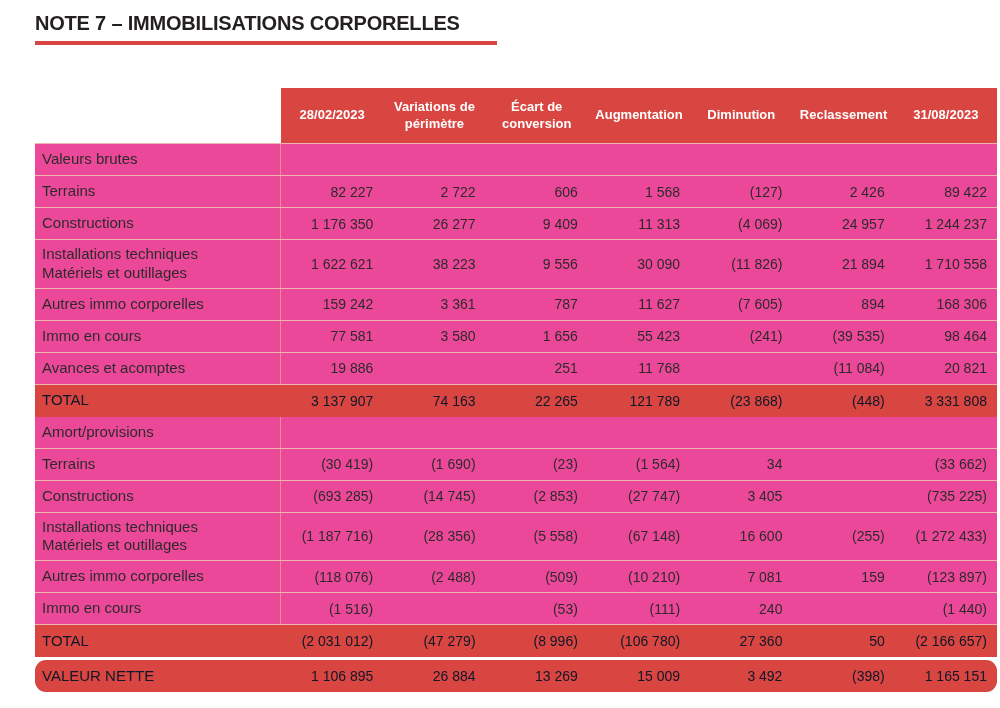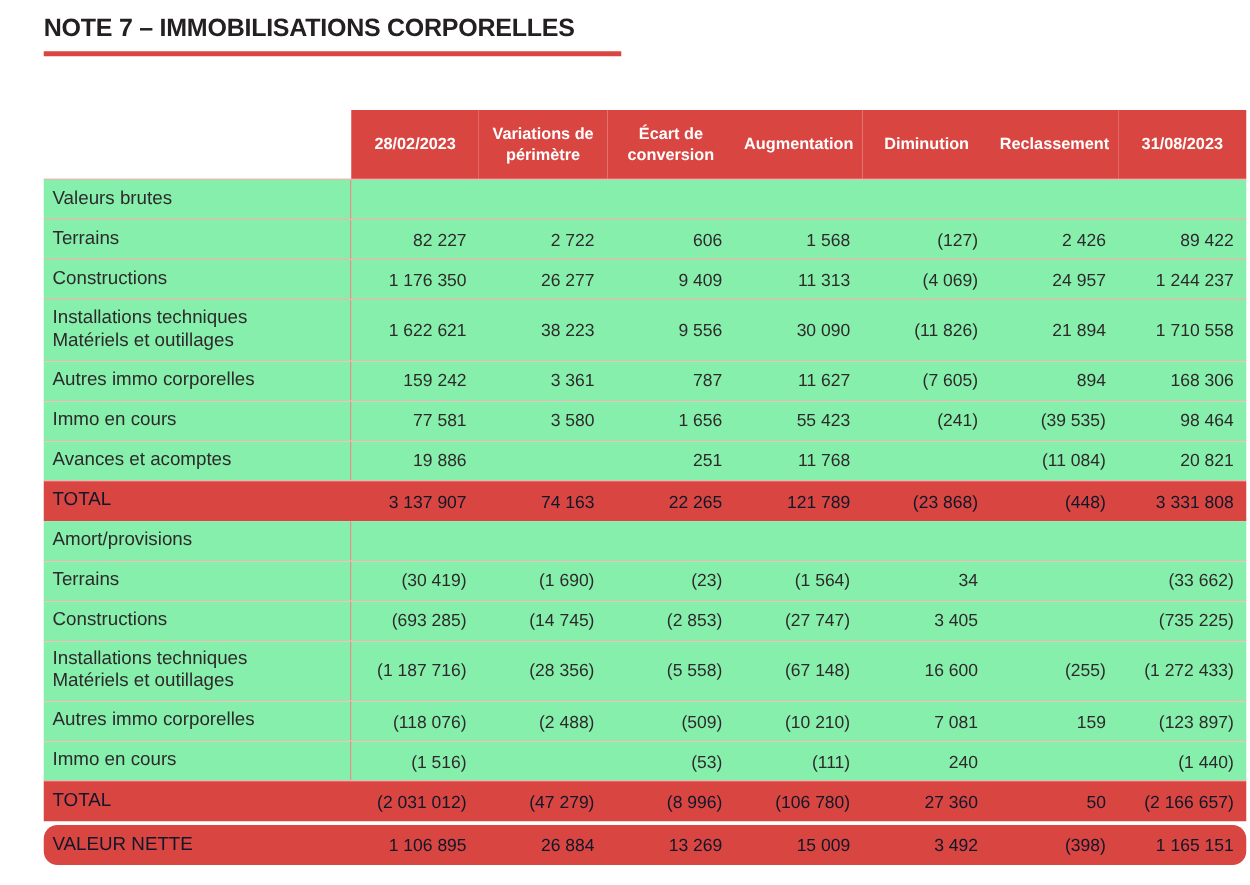--- a/index.html
+++ b/index.html
@@ -13,21 +13,21 @@
   .title-underline { width:462px; height:4px; background:var(--red); margin-top:6px; }
 
   .table { position:absolute; left:35px; top:88px; width:962px; }
   .tr { display:grid; grid-template-columns:246px repeat(7,1fr); }
 
   .thead .th { height:55px; background:var(--red); color:#fff; font-weight:700; font-size:13px;
                display:flex; align-items:center; justify-content:center; text-align:center;
                line-height:1.25; padding:0 3px; }
   .thead .corner { background:transparent; }
 
-  .row { background:#86efac; border-bottom:1px solid var(--line); }
+  .row { background:#ec4899; border-bottom:1px solid var(--line); }
   .row.first { border-top:1px solid var(--line); }
   .td { display:flex; align-items:center; min-height:31px; }
   .label { font-size:15px; padding:5px 6px 5px 7px; white-space:pre-line; line-height:1.25; }
   .row .label { border-right:1px solid var(--vline); }
   .num { justify-content:flex-end; padding-right:10px; font-size:14px; white-space:nowrap; }
 
   .total, .net { background:var(--red); border:none; }
   .total .td, .net .td { color:#0f172a; font-weight:400; }
   .total .label, .net .label { border-right:none; }
   .total { min-height:32px; }

